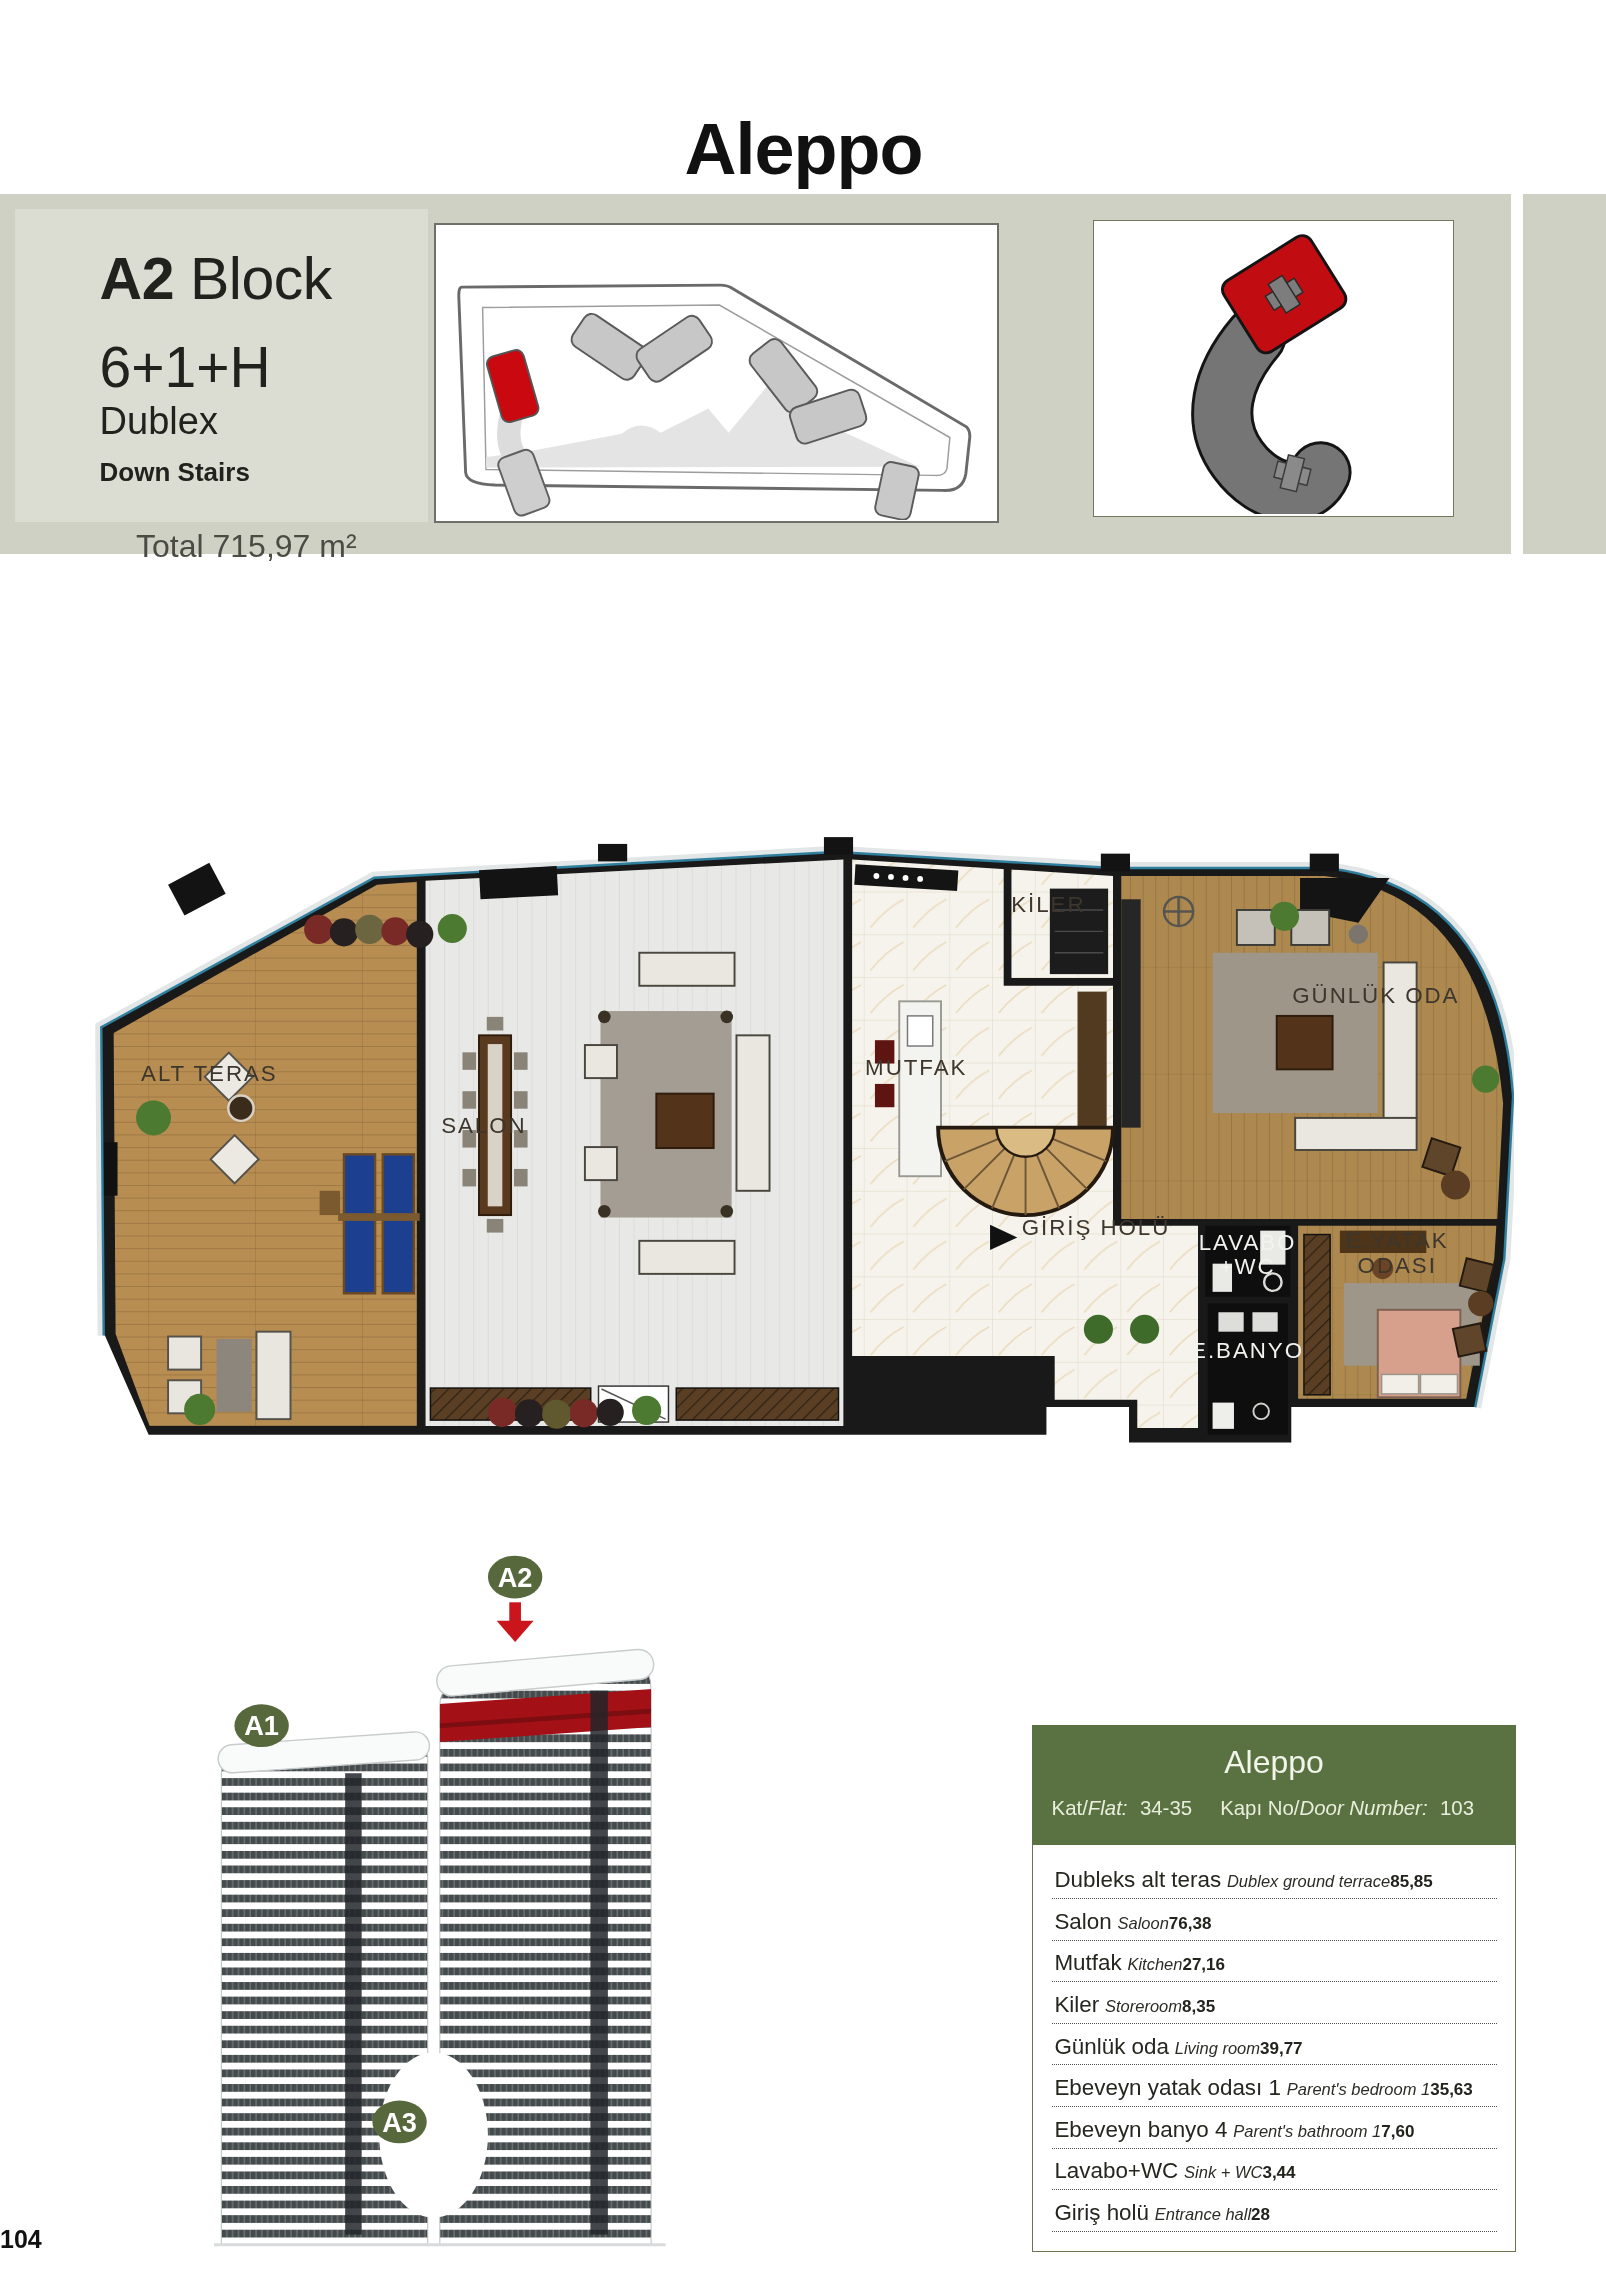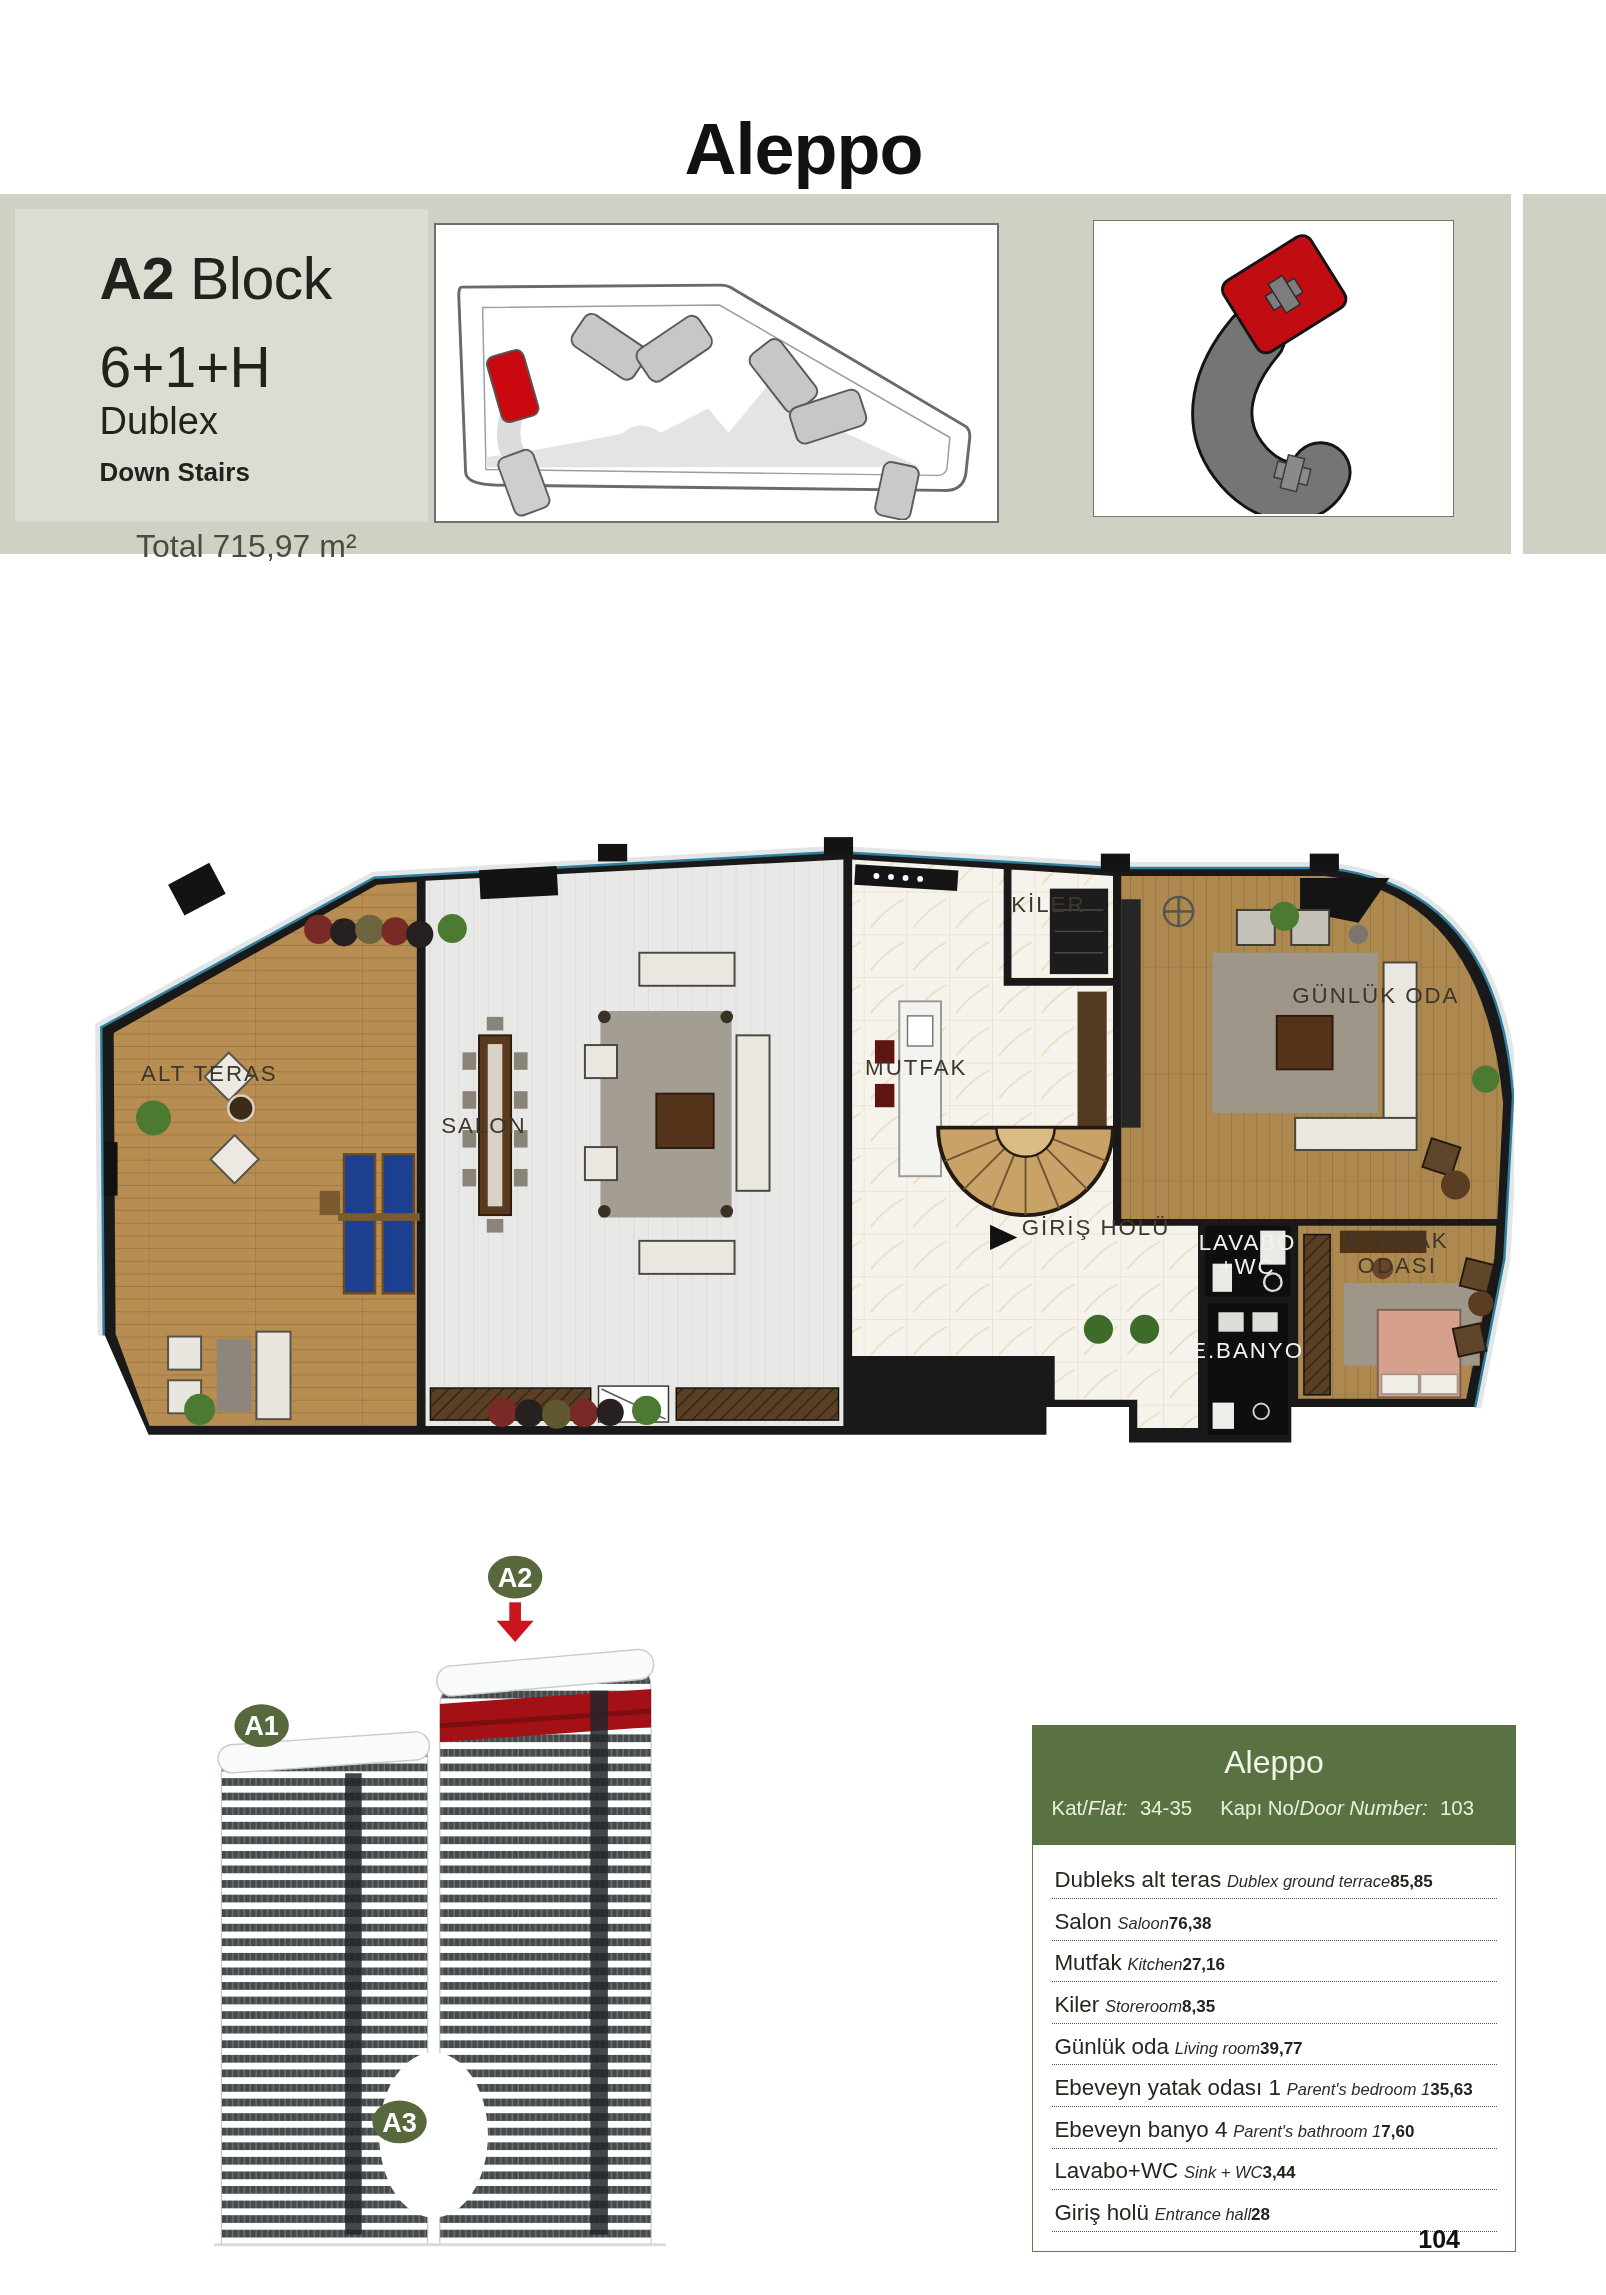--- a/index.html
+++ b/index.html
@@ -38,21 +38,21 @@
   .tbl-header .name{font-size:32px;font-weight:400;padding-top:18.5px;color:#f2f5e9;}
   .tbl-header .sub{font-size:20.4px;font-weight:300;margin-top:16.5px;color:#e9efdc;}
   .tbl-header .sub i{font-style:italic;}
   .tbl-header .sub .v{margin-left:6.8px;margin-right:22.4px;}
   .tbl-body{background:#fff;border:1.9px solid #6e7253;border-top:none;box-sizing:border-box;padding:12.6px 18.5px 19.4px 18.5px;}
   .row{display:flex;align-items:baseline;
        border-bottom:1.5px dotted #50504a;padding:9.7px 2.9px 4.9px 2.9px;}
   .row .tr-name{font-size:22.4px;font-weight:400;color:#26261f;}
   .row .en-name{font-size:16.5px;font-style:italic;font-weight:400;color:#2c2c26;margin-left:5.8px;}
   .row .val{font-size:17px;font-weight:700;color:#23231d;}
-  .page-num{position:absolute;left:0;top:2225px;width:1460px;text-align:right;font-size:25px;font-weight:700;color:#111;}
+  .page-num{position:absolute;left:0;top:2225px;width:1460px;text-align:left;font-size:25px;font-weight:700;color:#111;}
 </style>
 </head>
 <body>
 
 <div class="page-title">Aleppo</div>
 
 <div class="band"></div>
 <div class="band-right"></div>
 
 <div class="info-panel">

